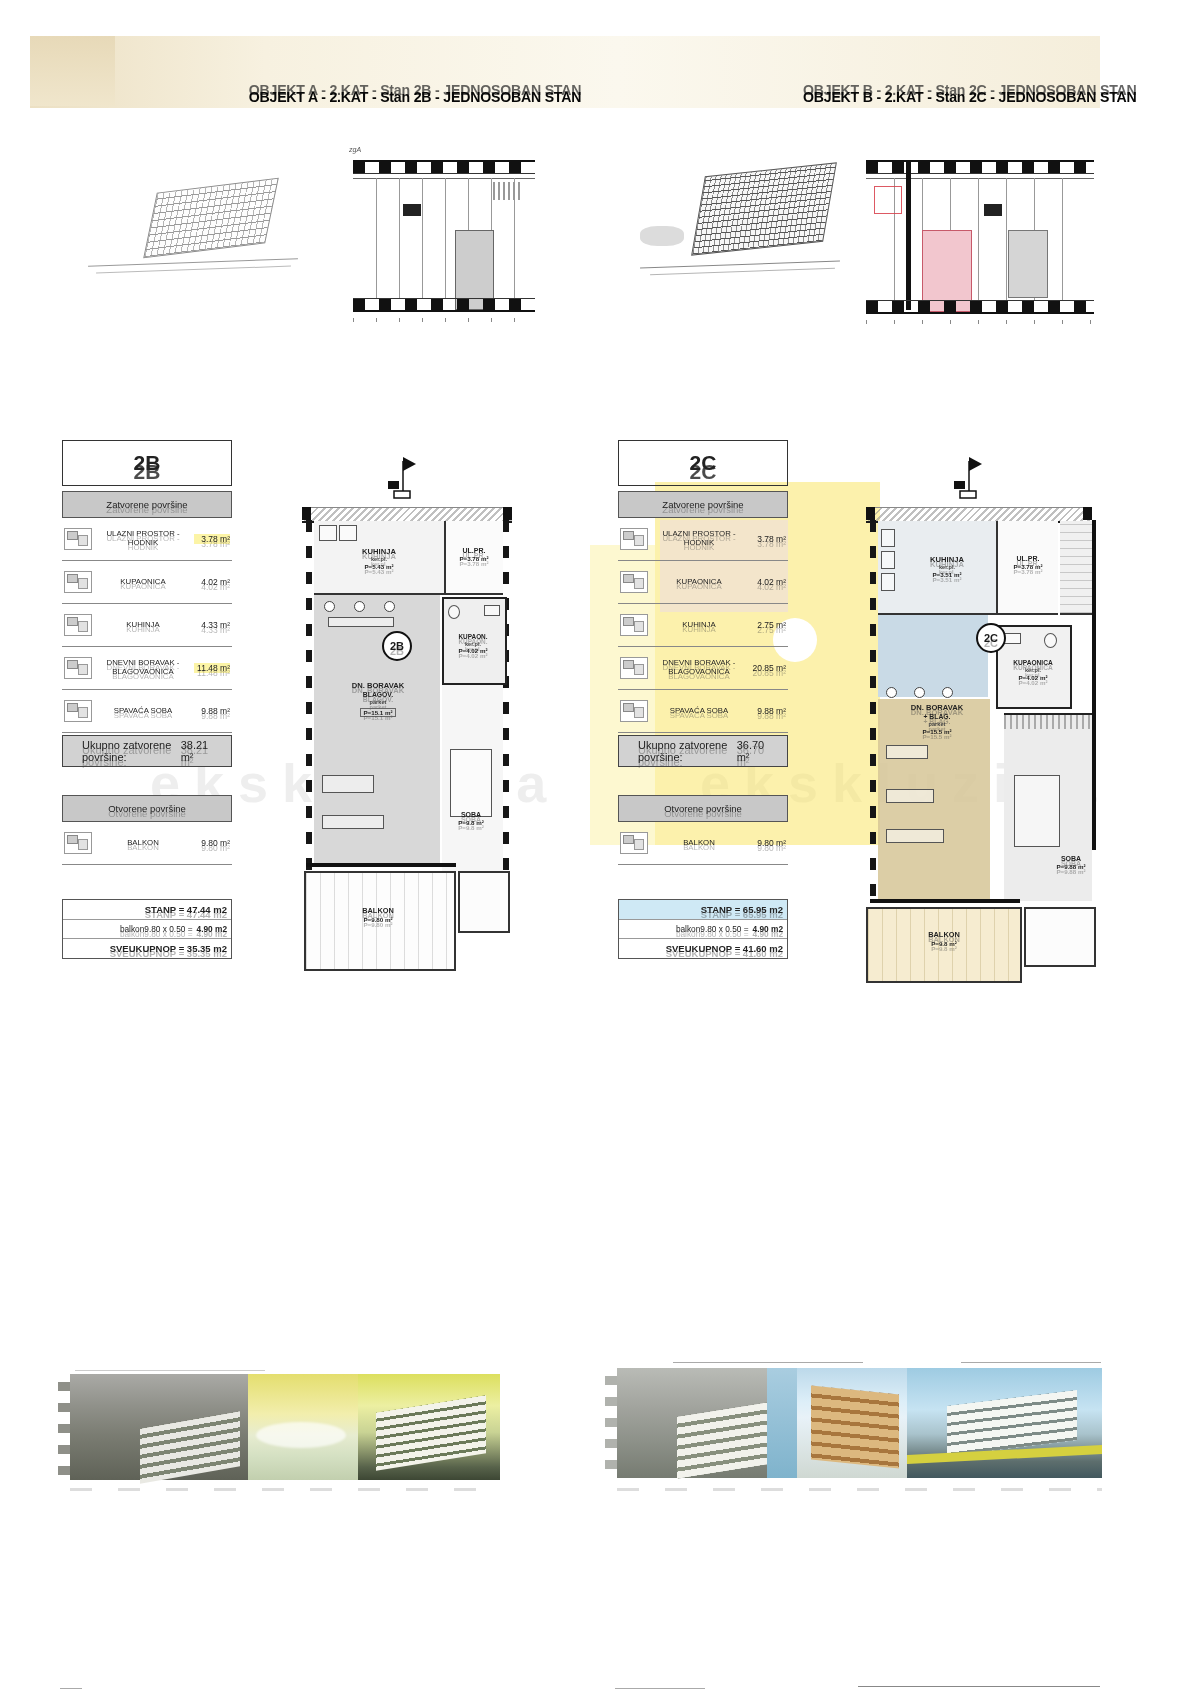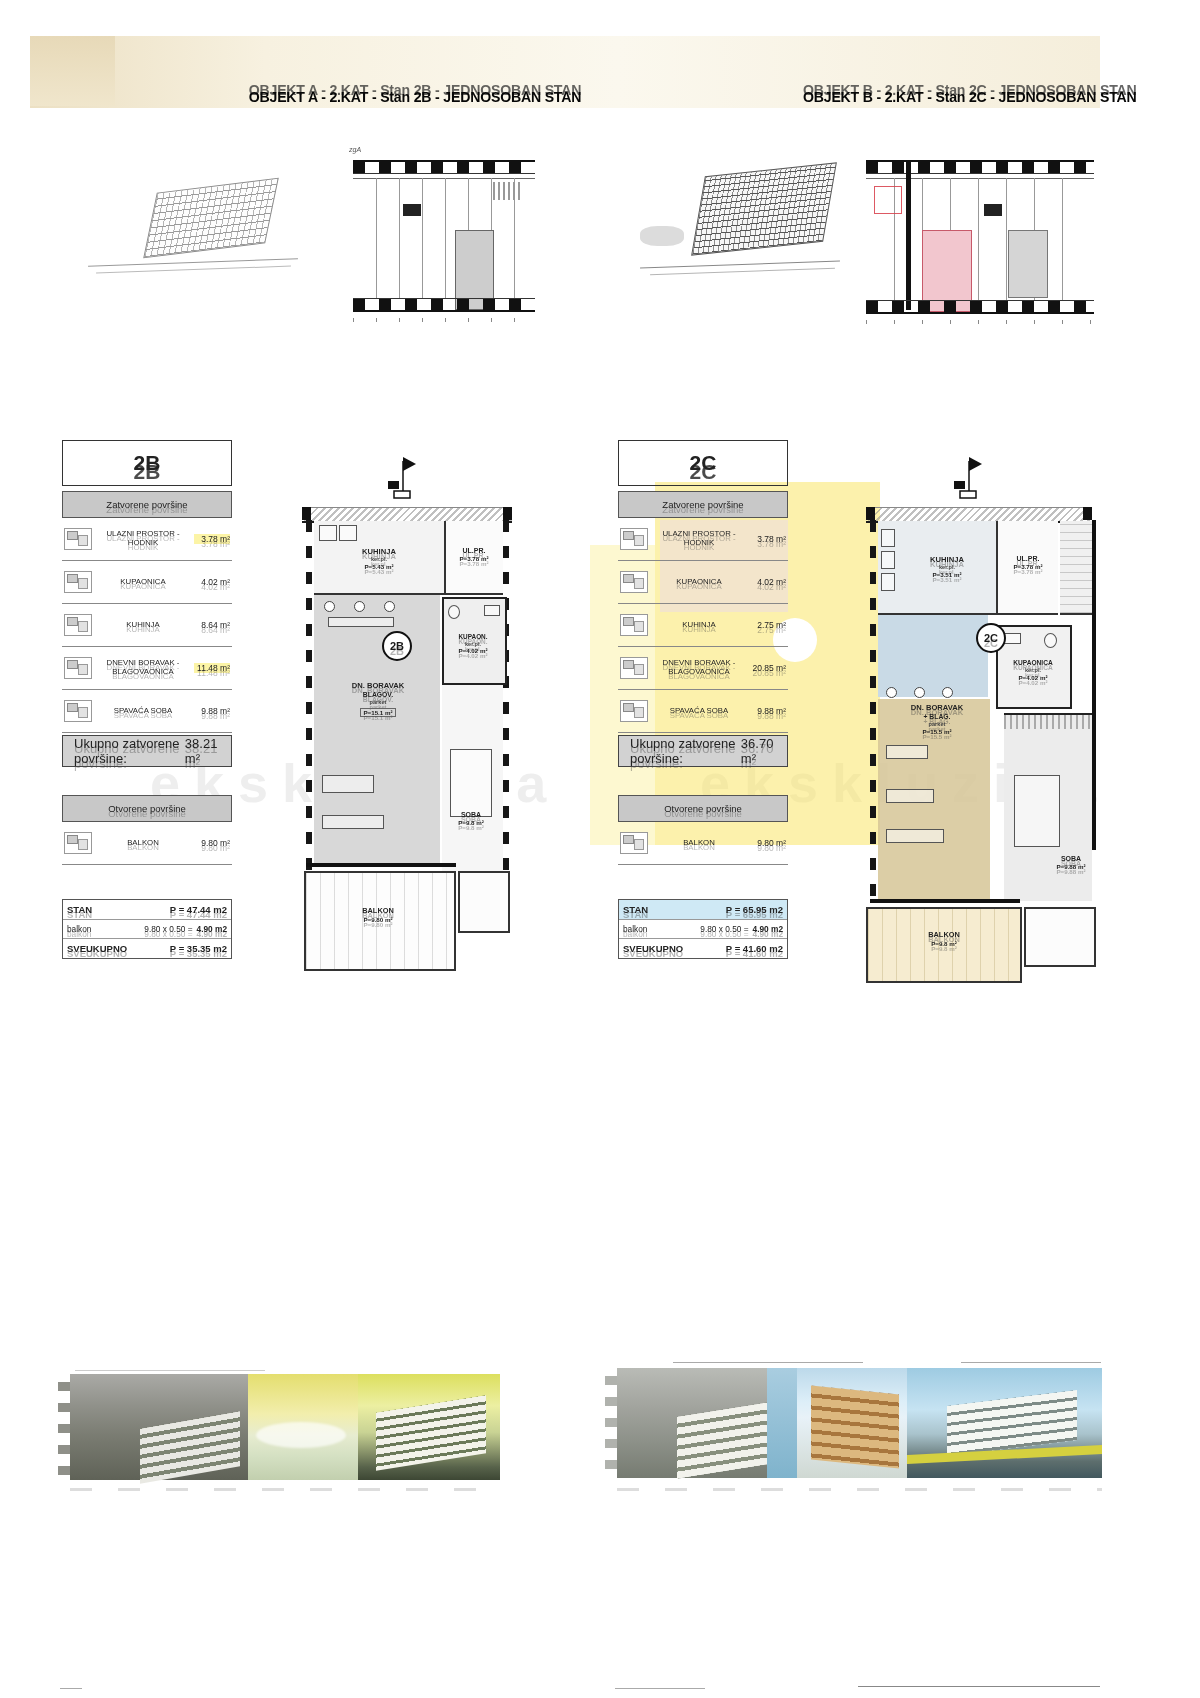--- a/index.html
+++ b/index.html
@@ -19,23 +19,23 @@
   .band{height:25px;background:#c8c8c8;border:1px solid #555;display:flex;align-items:center;
         justify-content:center;font-size:9.5px;margin-top:5px;text-align:center;line-height:1;}
   .row{height:42px;border-bottom:1px solid #888;display:flex;align-items:center;gap:3px;padding:0 2px;}
   .thumb{width:26px;height:20px;border:1px solid #999;position:relative;background:#fff;flex:none;}
   .thumb .c1{position:absolute;left:2px;top:2px;width:9px;height:7px;background:#ccc;border:1px solid #888;}
   .thumb .c2{position:absolute;left:13px;top:6px;width:8px;height:9px;background:#e2e2e2;border:1px solid #999;}
   .rlabel{flex:1;text-align:center;font-size:7.8px;line-height:1.15;text-transform:uppercase;}
   .rval{width:36px;text-align:right;font-size:8.5px;}
   .hl{background:rgba(252,242,150,.85);}
   .total{height:30px;background:#d2d2d2;border:1px solid #444;display:flex;align-items:center;
-         justify-content:space-between;padding:0 11px;font-size:13px;margin-top:2px;}
+         justify-content:space-between;padding:0 19px;font-size:11px;margin-top:2px;}
   .sum{border:1px solid #555;font-size:9.5px;background:rgba(255,255,255,.6);}
-  .sum .line{display:flex;align-items:center;padding:4px 4px;border-bottom:1px solid #999;}
+  .sum .line{display:flex;align-items:center;padding:4px 4px;border-bottom:1px solid #999;text-align:right;}
   .sum .line:last-child{border-bottom:none;}
   .sum .nm{flex:1;font-weight:bold;}
   .sum .calc{font-weight:normal;font-size:8.3px;margin-right:4px;}
   .sum .res{font-weight:bold;}
   
   .plan{position:absolute;z-index:10;}
   .wallband{position:absolute;height:13px;border-top:1px solid #888;border-bottom:2px solid #1a1a1a;
             background:repeating-linear-gradient(135deg,rgba(140,140,140,.55) 0 2px,rgba(255,255,255,0) 2px 5px);}
   .dashwall-v{position:absolute;width:6px;background:repeating-linear-gradient(180deg,#161616 0 12px,transparent 12px 26px);}
   .roomlbl{position:absolute;text-align:center;line-height:1.2;color:#222;}
@@ -152,21 +152,21 @@
         </span>
       <span class="rlabel ghost">KUPAONICA</span>
       <span class="rval ghost">4.02 m²</span>
     </div>
     <div class="row">
       <span class="thumb">
           <i class="c1"></i>
           <i class="c2"></i>
         </span>
       <span class="rlabel ghost">KUHINJA</span>
-      <span class="rval ghost">8.64 m²</span>
+      <span class="rval ghost">4.33 m²</span>
     </div>
     <div class="row">
       <span class="thumb">
           <i class="c1"></i>
           <i class="c2"></i>
         </span>
       <span class="rlabel ghost">DNEVNI BORAVAK - BLAGOVAONICA</span>
       <span class="rval ghost hl">11.48 m²</span>
     </div>
     <div class="row">

